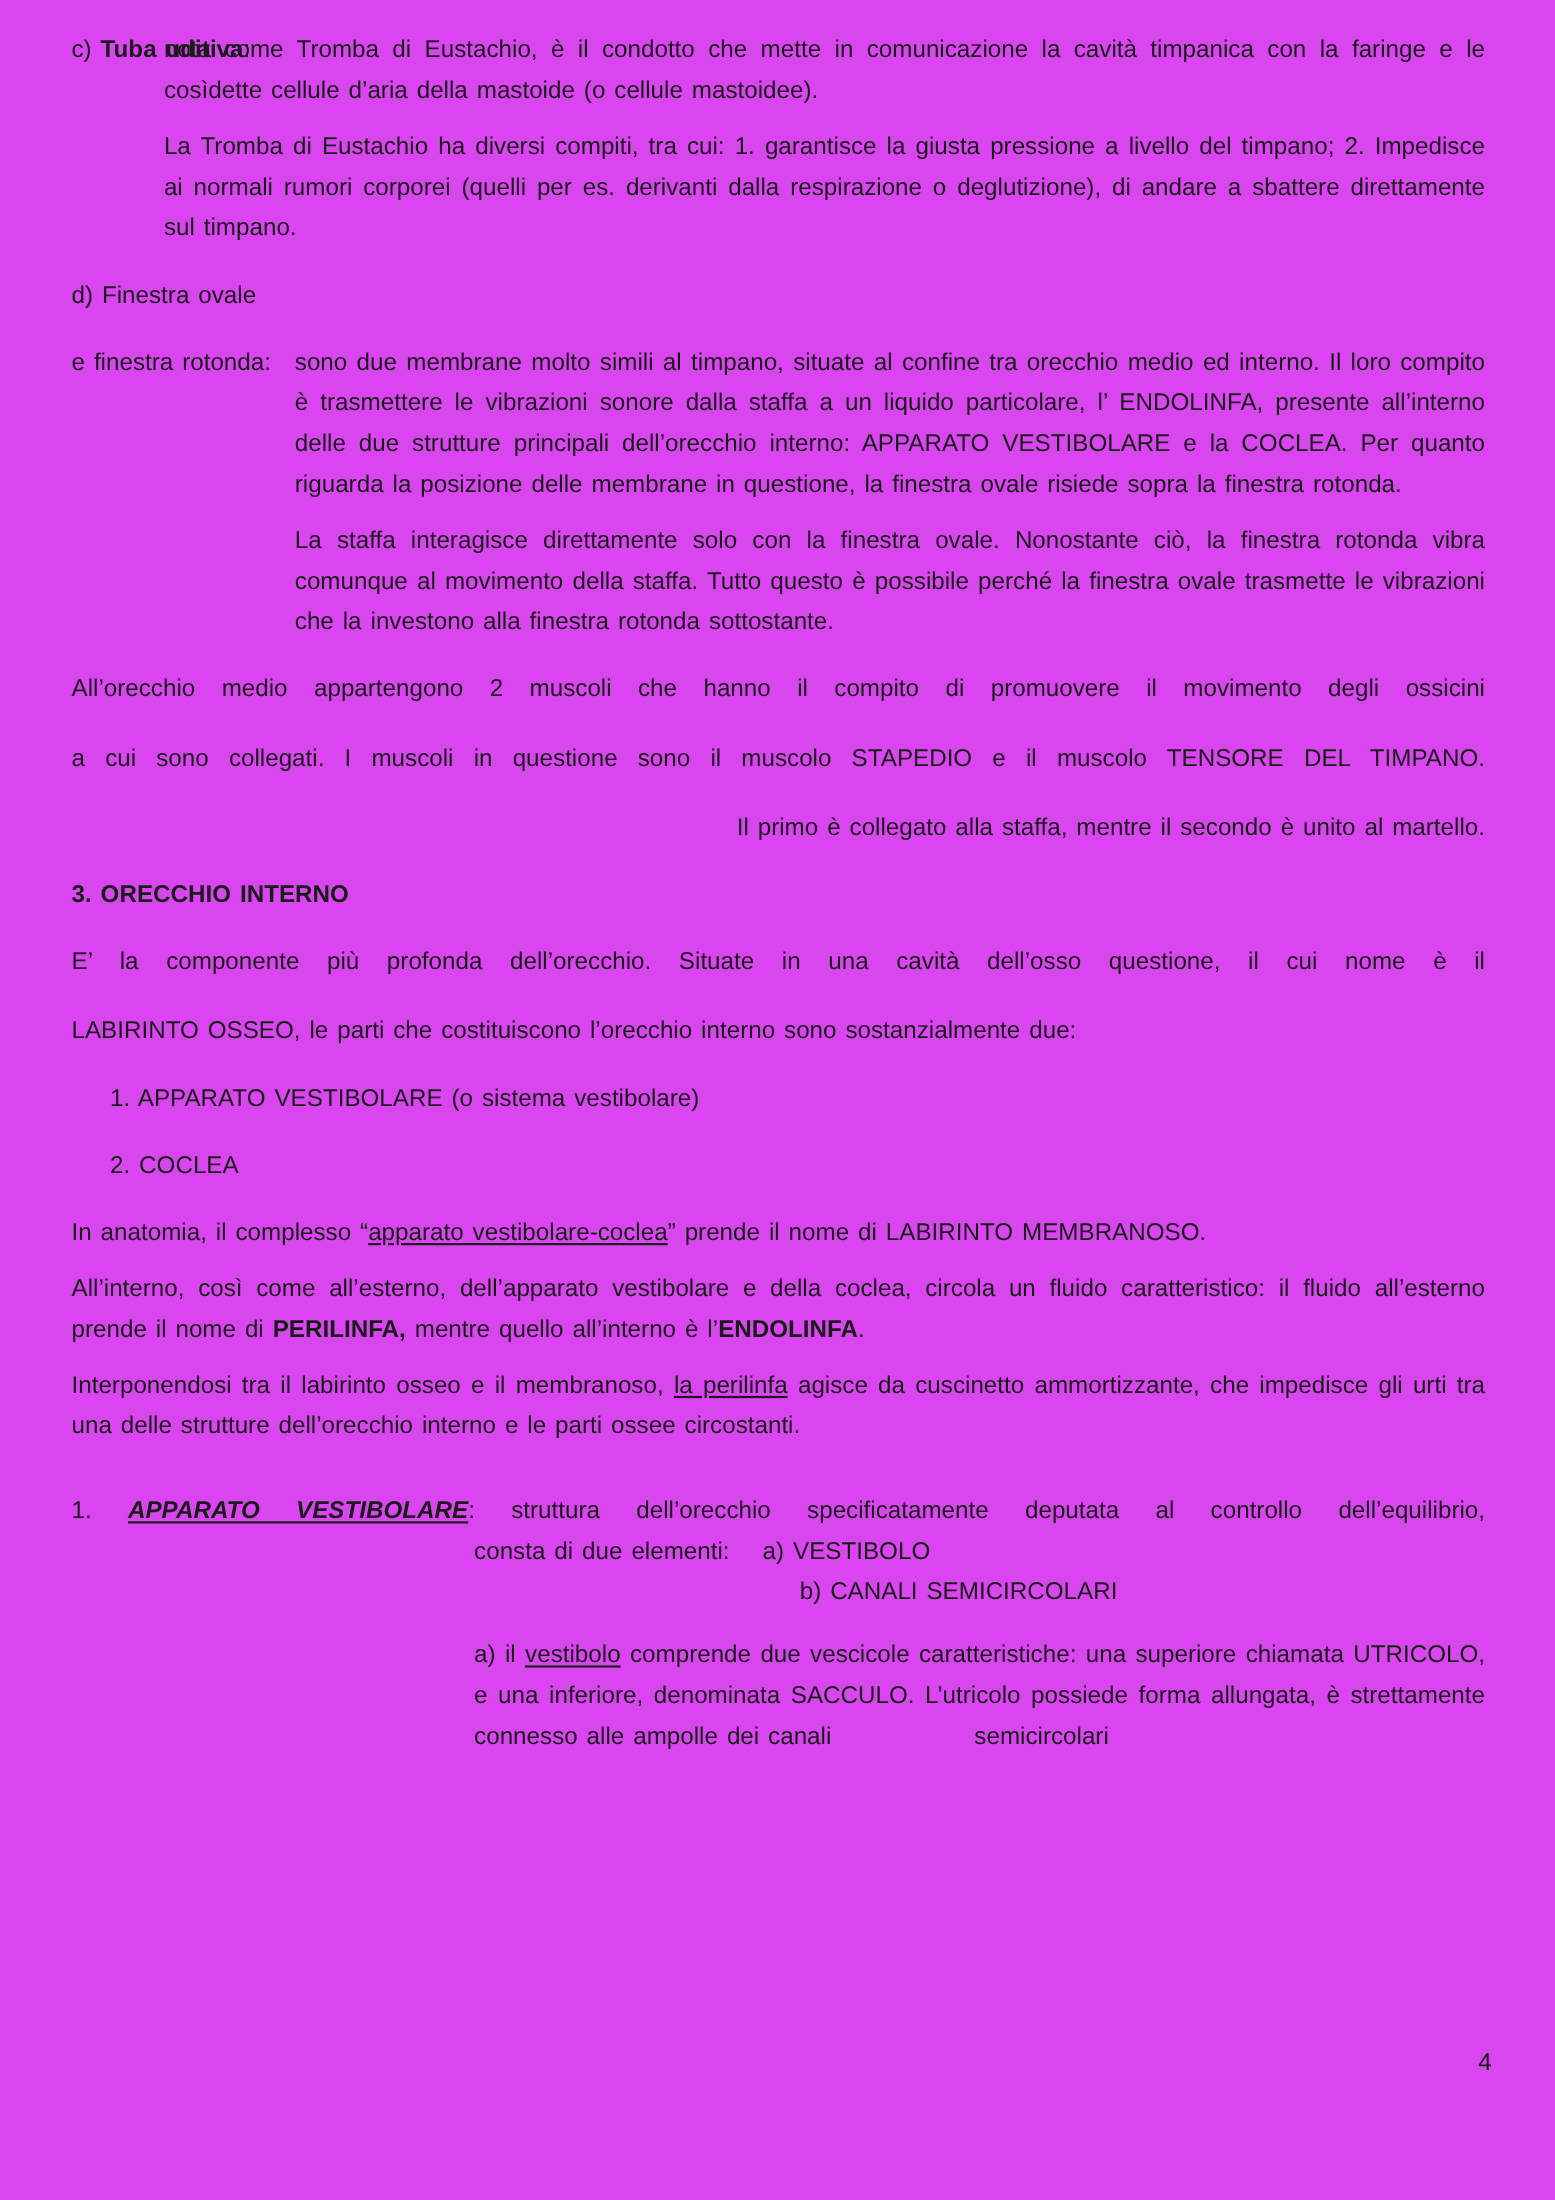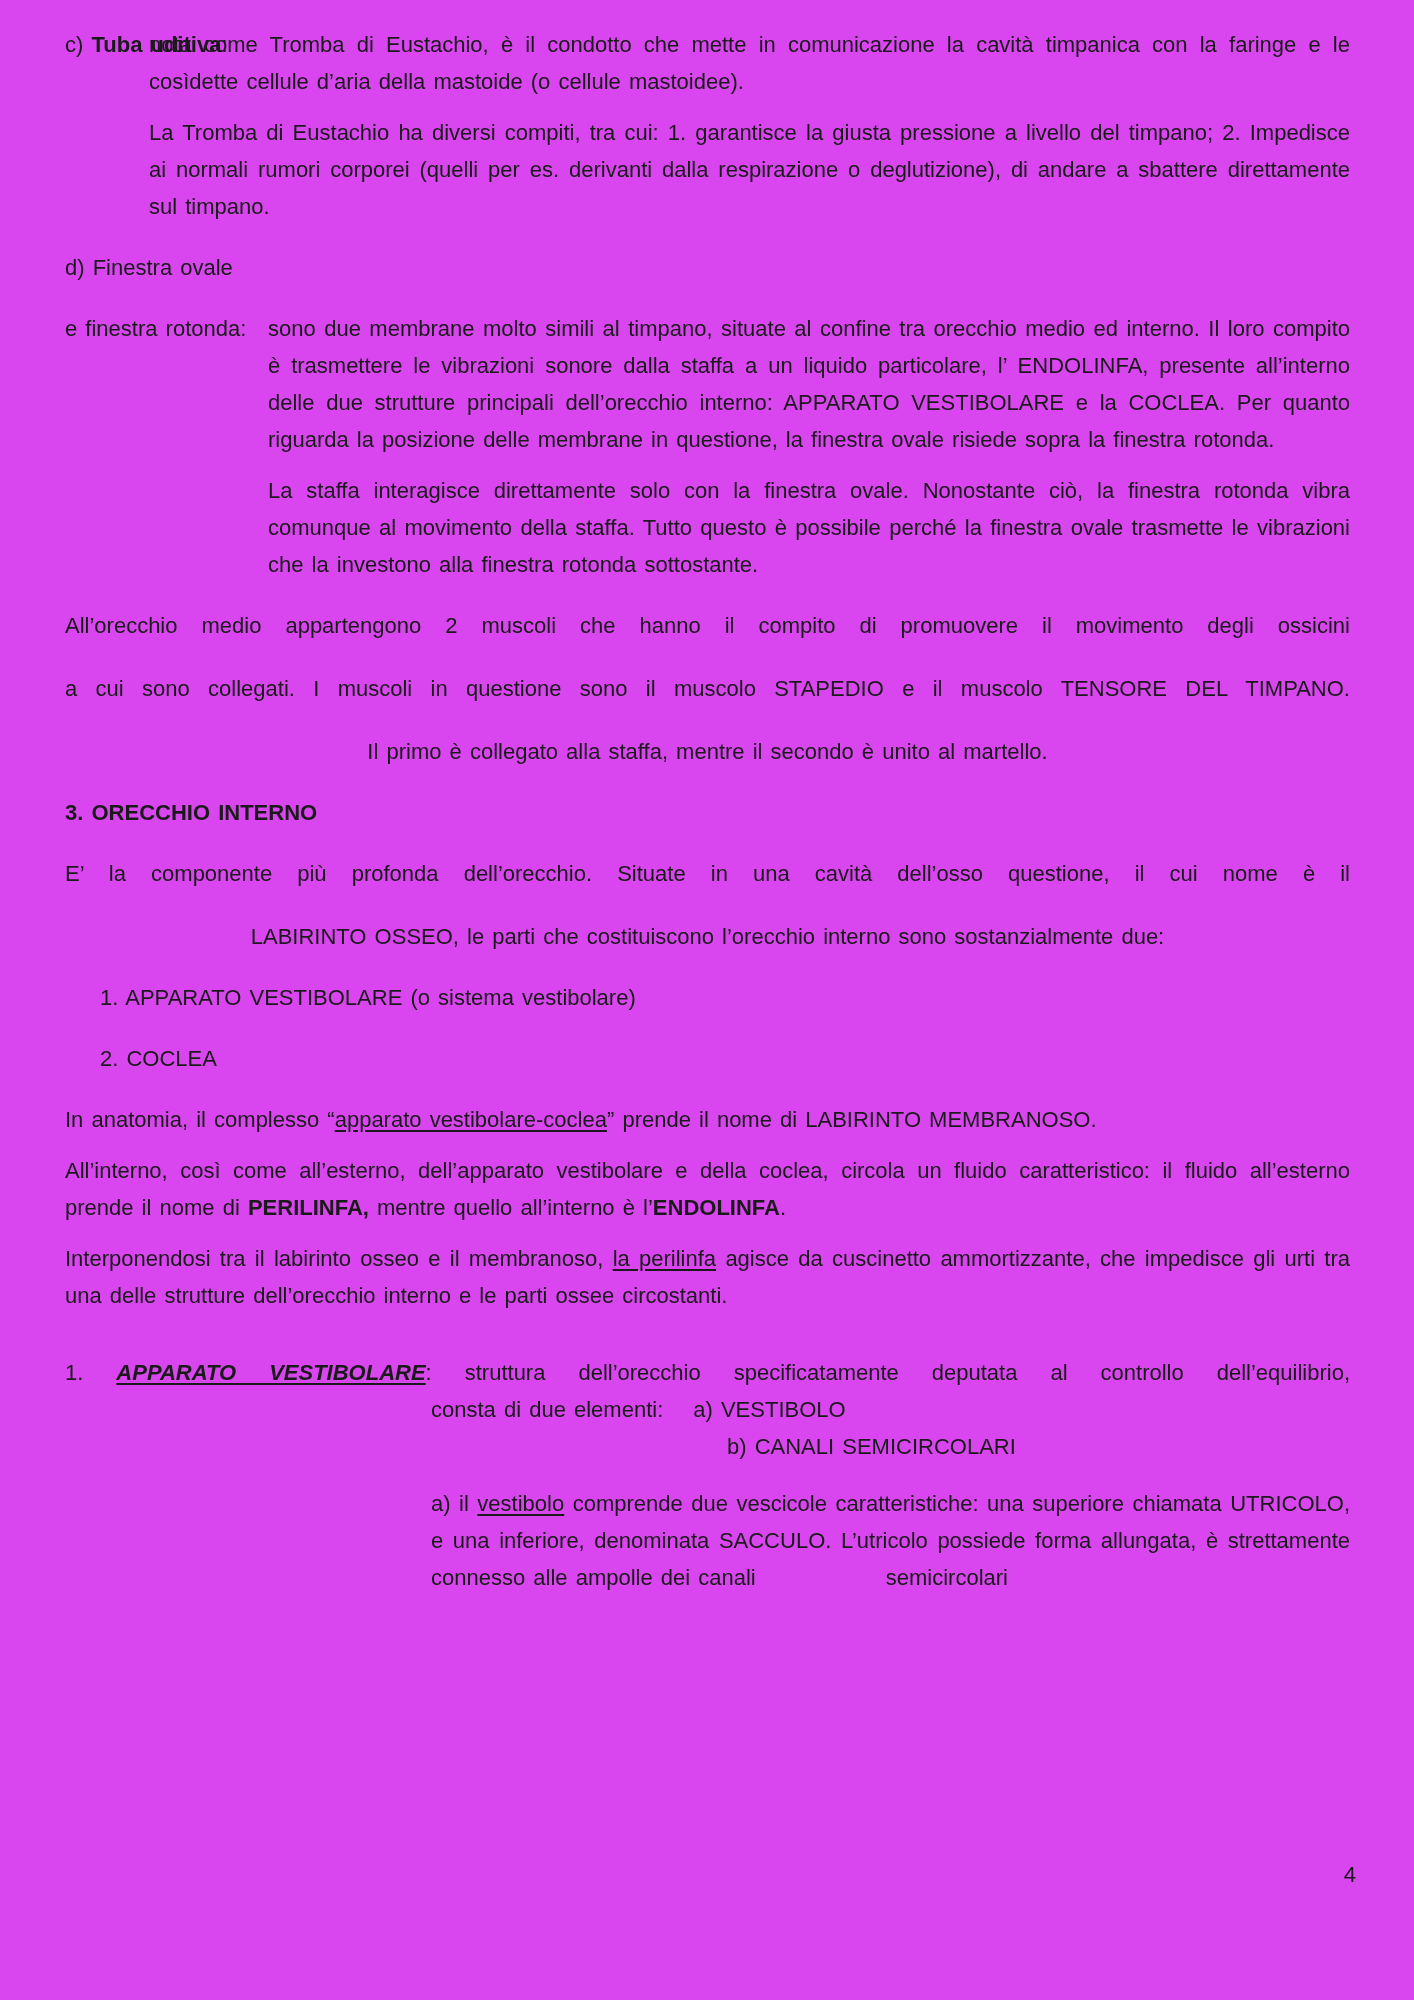--- a/index.html
+++ b/index.html
@@ -73,24 +73,24 @@
       <div class="line-block" style="text-align: left;"><span class="run">d) Finestra ovale</span></div>
       <div class="hanging">
         <span class="hang-label"><span class="run">e finestra rotonda:</span></span>
         <div class="paras" style="margin-left: 203px;">
           <div class="para"><span class="run">sono due membrane molto simili al timpano, situate al confine tra orecchio medio ed interno. Il loro compito è trasmettere le vibrazioni sonore dalla staffa a un liquido particolare, l’ ENDOLINFA, presente all’interno delle due strutture principali dell’orecchio interno: APPARATO VESTIBOLARE e la COCLEA. Per quanto riguarda la posizione delle membrane in questione, la finestra ovale risiede sopra la finestra rotonda.</span></div>
           <div class="para"><span class="run">La staffa interagisce direttamente solo con la finestra ovale. Nonostante ciò, la finestra rotonda vibra comunque al movimento della staffa. Tutto questo è possibile perché la finestra ovale trasmette le vibrazioni che la investono alla finestra rotonda sottostante.</span></div>
         </div>
       </div>
       <div class="line-block flush"><span class="run">All’orecchio medio appartengono 2 muscoli che hanno il compito di promuovere il movimento degli ossicini</span></div>
       <div class="line-block flush"><span class="run">a cui sono collegati. I muscoli in questione sono il muscolo STAPEDIO e il muscolo TENSORE DEL TIMPANO.</span></div>
-      <div class="line-block" style="text-align: center;"><span class="run">Il primo è collegato alla staffa, mentre il secondo è unito al martello.</span></div>
+      <div class="line-block" style="text-align: right;"><span class="run">Il primo è collegato alla staffa, mentre il secondo è unito al martello.</span></div>
       <div class="heading-block"><span class="run run-b">3. ORECCHIO INTERNO</span></div>
       <div class="line-block flush"><span class="run">E’ la componente più profonda dell’orecchio. Situate in una cavità dell’osso questione, il cui nome è il</span></div>
-      <div class="line-block" style="text-align: center;"><span class="run">LABIRINTO OSSEO, le parti che costituiscono l’orecchio interno sono sostanzialmente due:</span></div>
+      <div class="line-block" style="text-align: left;"><span class="run">LABIRINTO OSSEO, le parti che costituiscono l’orecchio interno sono sostanzialmente due:</span></div>
       <div class="list-block" style="margin-left: 35px;"><span class="run">1. APPARATO VESTIBOLARE (o sistema vestibolare)</span></div>
       <div class="list-block" style="margin-left: 35px;"><span class="run">2. COCLEA</span></div>
       <div class="dense-para"><span class="run">In anatomia, il complesso “</span><span class="run run-u">apparato vestibolare-coclea</span><span class="run">” prende il nome di LABIRINTO MEMBRANOSO.</span></div>
       <div class="dense-para"><span class="run">All’interno, così come all’esterno, dell’apparato vestibolare e della coclea, circola un fluido caratteristico: il fluido all’esterno prende il nome di </span><span class="run run-b">PERILINFA,</span><span class="run"> mentre quello all’interno è l’</span><span class="run run-b">ENDOLINFA</span><span class="run">.</span></div>
       <div class="dense-para"><span class="run">Interponendosi tra il labirinto osseo e il membranoso, </span><span class="run run-u">la perilinfa</span><span class="run"> agisce da cuscinetto ammortizzante, che impedisce gli urti tra una delle strutture dell’orecchio interno e le parti ossee circostanti.</span></div>
       <div class="hanging-inline">
         <div class="para flush apparato-first" style="padding-left: 366px; text-indent: -366px;"><span><span class="run">1. </span><span class="run run-b run-i run-u">APPARATO VESTIBOLARE</span><span class="run">: </span></span><span class="run">struttura dell’orecchio specificatamente deputata al controllo dell’equilibrio,</span></div>
         <div class="sub-line" style="margin-left: 366px;"><span class="run">consta di due elementi:</span><span class="gap-run" style="width: 30px;"></span><span class="run">a) VESTIBOLO</span></div>
         <div class="sub-line" style="margin-left: 662px;"><span class="run">b) CANALI SEMICIRCOLARI</span></div>
         <div class="para" style="margin-left: 366px; margin-top: 20px;"><span class="run">a) il </span><span class="run run-u">vestibolo</span><span class="run"> comprende due vescicole caratteristiche: una superiore chiamata UTRICOLO, e una inferiore, denominata SACCULO. L’utricolo possiede forma allungata, è strettamente connesso alle ampolle dei canali</span><span class="gap-run" style="width: 130px;"></span><span class="run">semicircolari</span></div>

